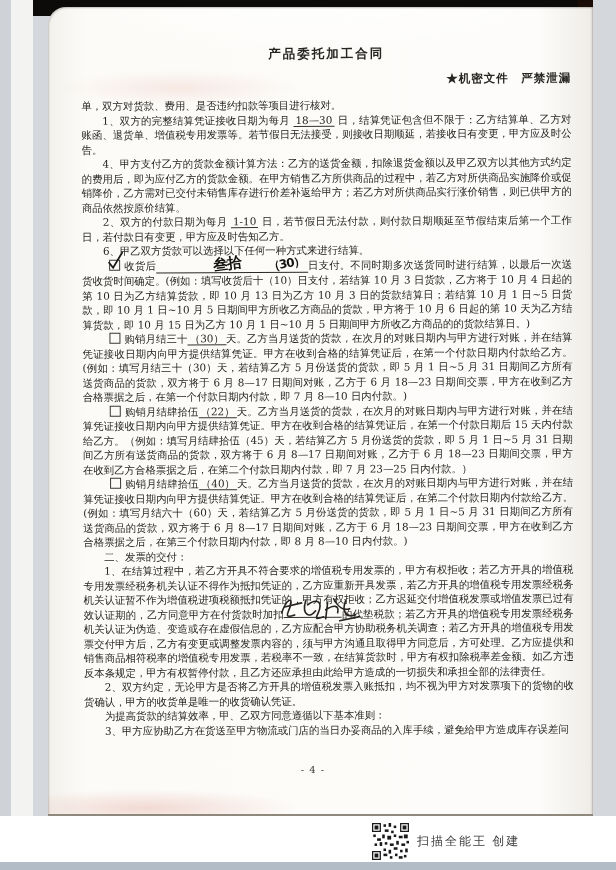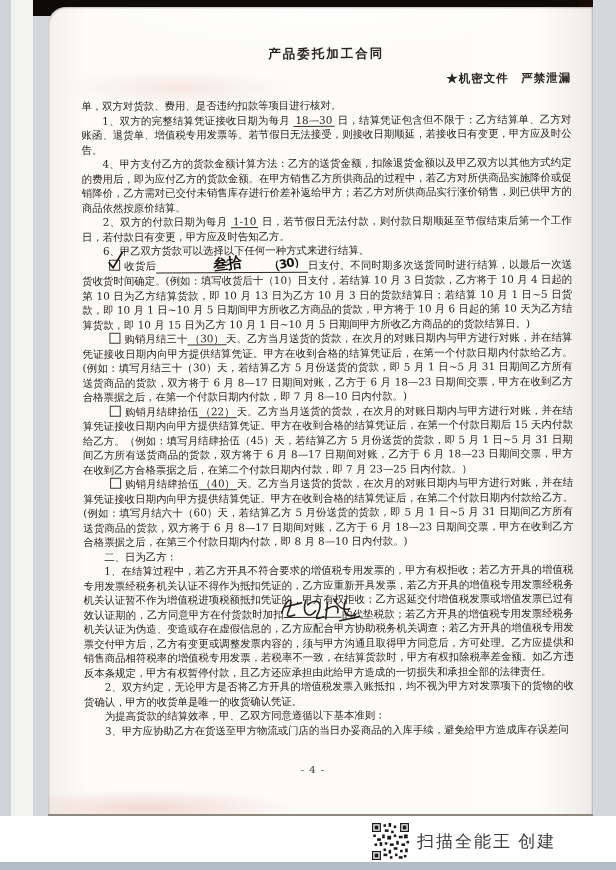--- a/index.html
+++ b/index.html
@@ -52,21 +52,21 @@
   .hw-num{font-size:12px;transform:rotate(-10deg);}
   .fill-blank{display:inline-block;width:58px;border-bottom:1.2px solid #33302c;position:relative;height:10px;}
   .fill-blank svg{position:absolute;left:-10px;top:-16px;overflow:visible;}
 
   .page-number{position:absolute;left:220px;top:757px;width:90px;text-align:center;
       font-size:10px;color:#3a3733;letter-spacing:1px;}
 
   
   .cs-footer{position:absolute;left:372px;top:822px;height:38px;display:flex;align-items:center;}
   .cs-footer .qr{display:block;}
-  .cs-brand{font-family:Liberation Serif, serif;font-size:17px;color:#3c3c3c;
+  .cs-brand{font-family:Liberation Sans, sans-serif;font-size:12px;color:#3c3c3c;
       margin-left:8px;letter-spacing:2px;white-space:nowrap;}
 </style>
 </head>
 <body>
 
 <div class="stage">
   <div class="bg-left-dark"></div>
   <div class="bg-left-light"></div>
   <div class="bg-top-black"></div>
   <div class="binding-strip"></div>
@@ -94,21 +94,21 @@
         <p class="para opt"><span class="cb"><svg class="tick" width="17" height="19" viewBox="0 0 17 19">
                 <path d="M2 12 L6 17 L15 2" stroke="#1c1a17" stroke-width="1.8" fill="none" stroke-linecap="round"></path>
               </svg></span><span>收货后</span><span class="blank"><span class="hw">叁拾</span><span class="hw hw-num">（30）</span></span><span>日支付。不同时期多次送货同时进行结算，以最后一次送货收货时间确定。(例如：填写收货后十（10）日支付，若结算 10 月 3 日货款，乙方将于 10 月 4 日起的第 10 日为乙方结算货款，即 10 月 13 日为乙方 10 月 3 日的货款结算日；若结算 10 月 1 日~5 日货款，即 10 月 1 日~10 月 5 日期间甲方所收乙方商品的货款，甲方将于 10 月 6 日起的第 10 天为乙方结算货款，即 10 月 15 日为乙方 10 月 1 日~10 月 5 日期间甲方所收乙方商品的的货款结算日。)</span></p>
 
         <p class="para opt"><span class="cb"></span><span>购销月结三十</span><span class="u">（30）</span><span>天。乙方当月送货的货款，在次月的对账日期内与甲方进行对账，并在结算凭证接收日期内向甲方提供结算凭证。甲方在收到合格的结算凭证后，在第一个付款日期内付款给乙方。(例如：填写月结三十（30）天，若结算乙方 5 月份送货的货款，即 5 月 1 日~5 月 31 日期间乙方所有送货商品的货款，双方将于 6 月 8—17 日期间对账，乙方于 6 月 18—23 日期间交票，甲方在收到乙方合格票据之后，在第一个付款日期内付款，即 7 月 8—10 日内付款。)</span></p>
 
         <p class="para opt"><span class="cb"></span><span>购销月结肆拾伍</span><span class="u">（22）</span><span>天。乙方当月送货的货款，在次月的对账日期内与甲方进行对账，并在结算凭证接收日期内向甲方提供结算凭证。甲方在收到合格的结算凭证后，在第一个付款日期后 15 天内付款给乙方。（例如：填写月结肆拾伍（45）天，若结算乙方 5 月份送货的货款，即 5 月 1 日~5 月 31 日期间乙方所有送货商品的货款，双方将于 6 月 8—17 日期间对账，乙方于 6 月 18—23 日期间交票，甲方在收到乙方合格票据之后，在第二个付款日期内付款，即 7 月 23—25 日内付款。）</span></p>
 
         <p class="para opt"><span class="cb"></span><span>购销月结肆拾伍</span><span class="u">（40）</span><span>天。乙方当月送货的货款，在次月的对账日期内与甲方进行对账，并在结算凭证接收日期内向甲方提供结算凭证。甲方在收到合格的结算凭证后，在第二个付款日期内付款给乙方。(例如：填写月结六十（60）天，若结算乙方 5 月份送货的货款，即 5 月 1 日~5 月 31 日期间乙方所有送货商品的货款，双方将于 6 月 8—17 日期间对账，乙方于 6 月 18—23 日期间交票，甲方在收到乙方合格票据之后，在第三个付款日期内付款，即 8 月 8—10 日内付款。)</span></p>
 
-        <p class="para sec-head"><span>二、日为乙方：</span></p>
+        <p class="para sec-head"><span>二、发票的交付：</span></p>
 
         <p class="para"><span>1、在结算过程中，若乙方开具不符合要求的增值税专用发票的，甲方有权拒收；若乙方开具的增值税专用发票经税务机关认证不得作为抵扣凭证的，乙方应重新开具发票，若乙方开具的增值税专用发票经税务机关认证暂不作为增值税进项税额抵扣凭证的，甲方有权拒收；乙方迟延交付增值税发票或增值发票已过有效认证期的，乙方同意甲方在付货款时加扣</span><span class="fill-blank"><svg width="90" height="36" viewBox="0 0 90 36">
                 <g stroke="#26221e" stroke-width="1.6" fill="none" stroke-linecap="round">
                   <path d="M8 22 C13 8 19 6 17 14 C15 22 9 28 21 24"></path>
                   <path d="M11 16 L28 12"></path>
                   <path d="M32 10 C28 24 36 28 42 20"></path>
                   <path d="M34 14 C42 8 48 10 46 18 C44 26 38 30 50 26"></path>
                   <path d="M54 12 L52 28 M52 19 C60 14 66 14 64 22"></path>
                   <path d="M60 8 C64 16 70 20 76 18"></path>
                   <path d="M72 10 C68 20 72 28 82 24"></path>

